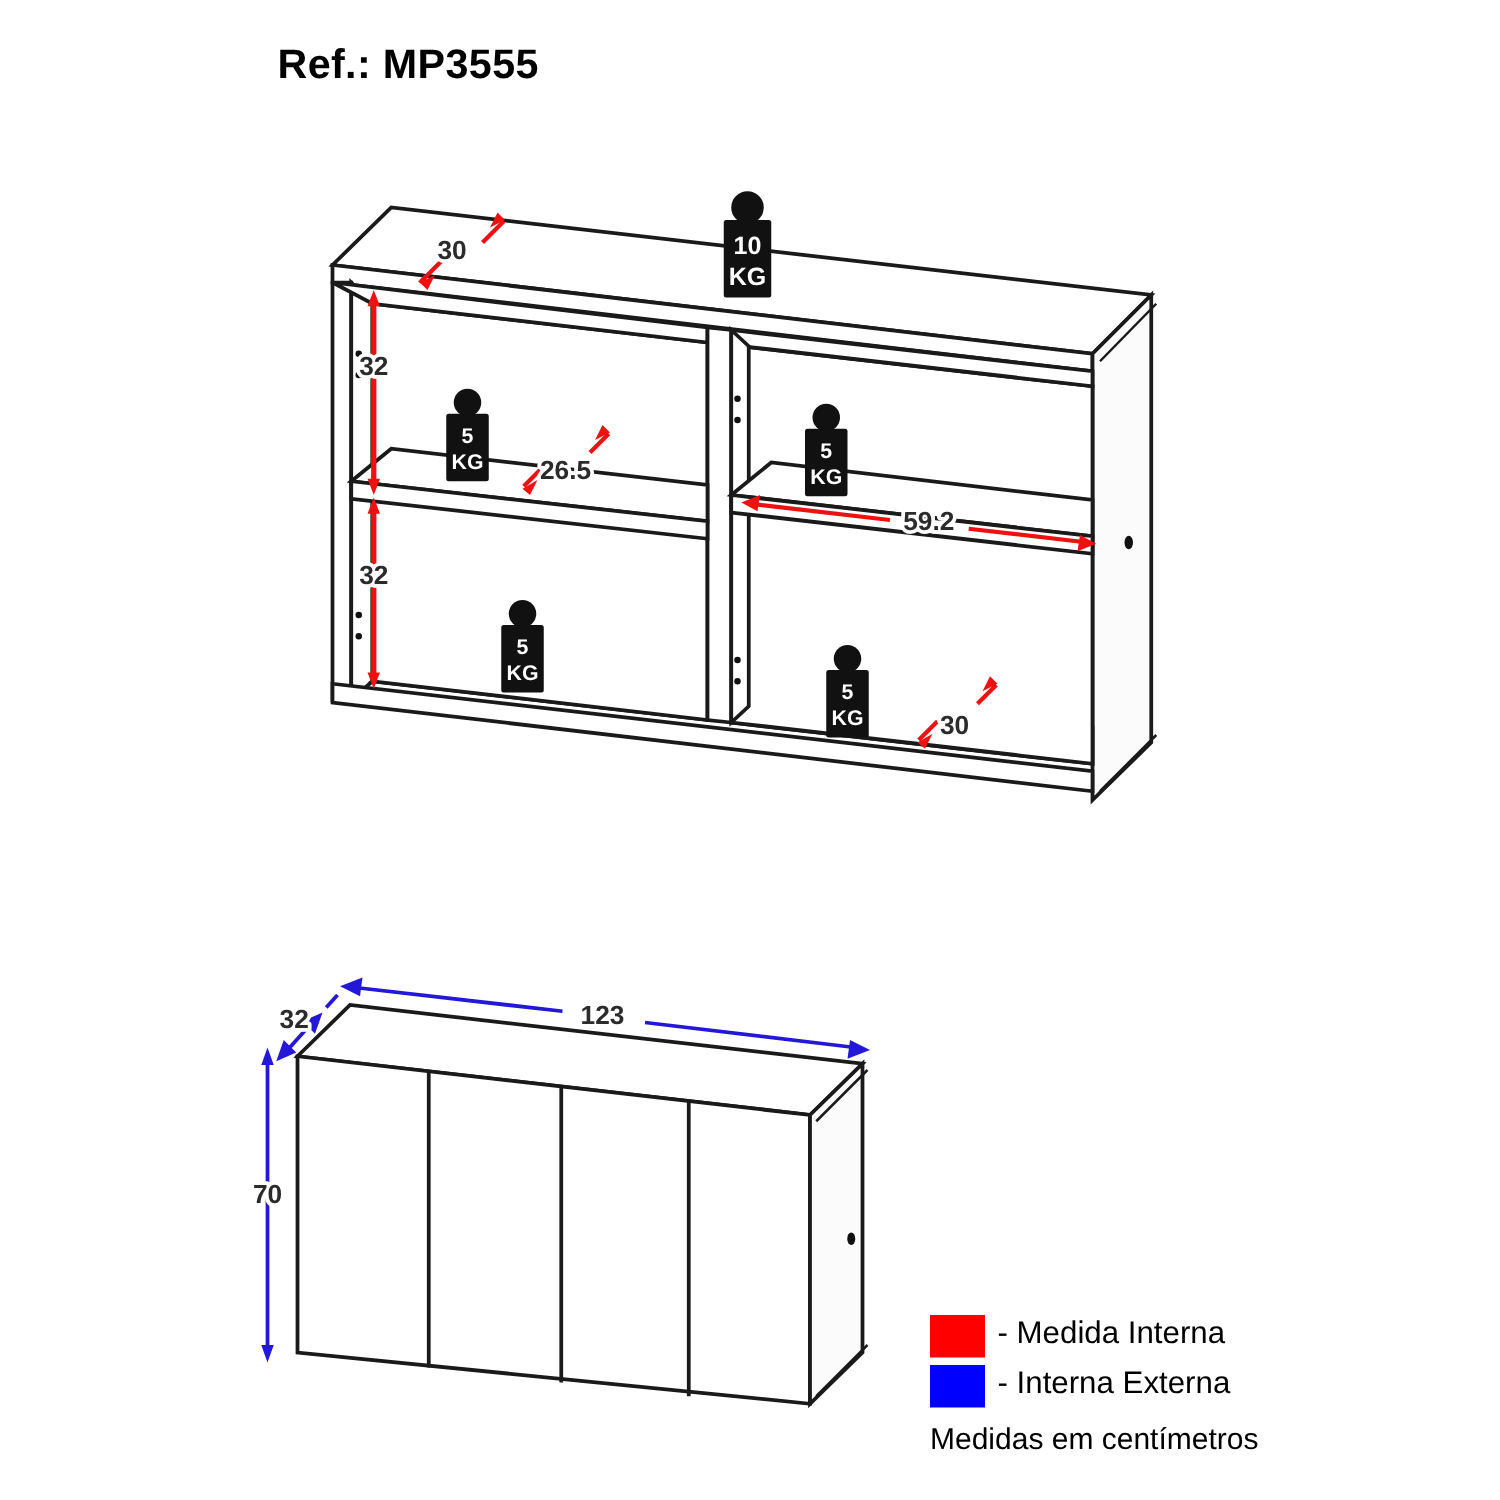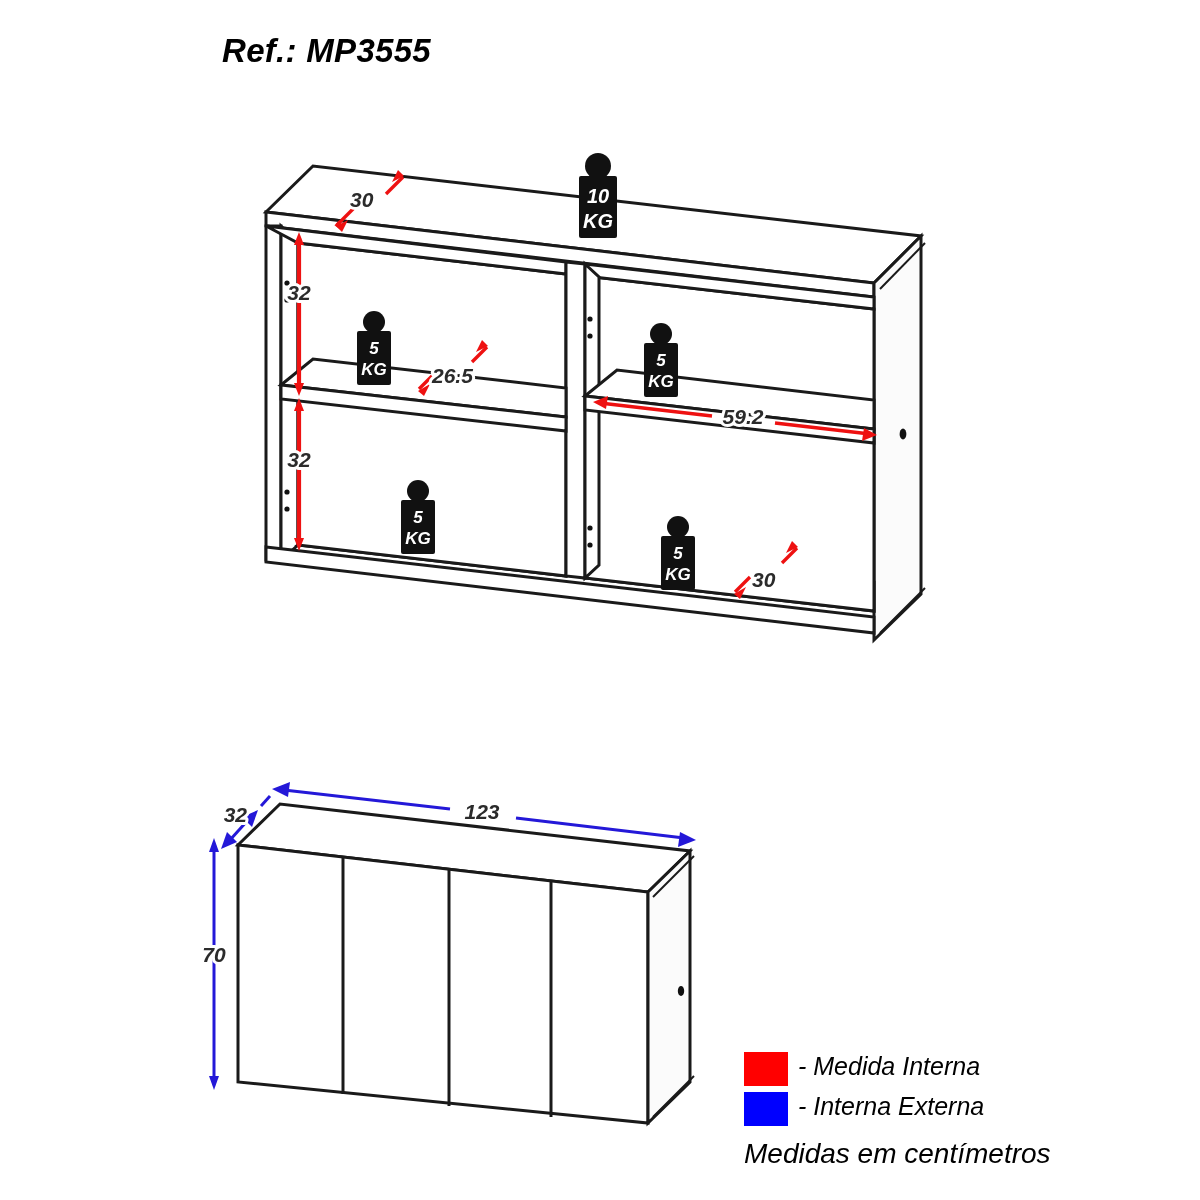--- a/index.html
+++ b/index.html
@@ -1,39 +1,39 @@
 <!DOCTYPE html>
 <html><head>
 <meta charset="utf-8">
 <style>
   html,body{margin:0;padding:0;background:#ffffff;}
   body{width:1200px;height:1200px;position:relative;
        font-family:"Liberation Sans",sans-serif;color:#000;}
-  #sheet{position:absolute;inset:0;width:1148px;height:1200px;font-style:italic;}
+  #sheet{position:absolute;inset:0;width:1148px;height:1200px;}
   #title{position:absolute;left:222px;top:32px;font-size:33px;font-weight:bold;
          letter-spacing:.3px;white-space:nowrap;}
   svg{position:absolute;left:0;top:0;}
   .ln{fill:none;stroke:#1a1a1a;stroke-width:3;stroke-linejoin:miter;}
   .ln-t{fill:none;stroke:#1a1a1a;stroke-width:2;}
   .pnl{fill:#ffffff;stroke:#1a1a1a;stroke-width:3;stroke-linejoin:miter;}
   .pnl-l{fill:#fbfbfb;stroke:#1a1a1a;stroke-width:3;stroke-linejoin:miter;}
   .red{fill:none;stroke:#ee1111;stroke-width:3.4;}
   .redth{fill:none;stroke:#ee1111;stroke-width:4.2;}
   .blu{fill:none;stroke:#2418d8;stroke-width:3;}
   .dot{fill:#111;}
   .dimtxt{font-size:21px;font-weight:bold;fill:#2b2b2b;
           paint-order:stroke;stroke:#ffffff;stroke-width:6px;stroke-linejoin:round;}
   .dimtxt-b{font-size:21px;font-weight:bold;fill:#2b2b2b;
           paint-order:stroke;stroke:#ffffff;stroke-width:6px;stroke-linejoin:round;}
   .kgnum{fill:#fff;font-weight:bold;text-anchor:middle;}
   .legend{position:absolute;left:744px;top:1052px;width:300px;}
   .lrow{display:flex;align-items:flex-start;height:40px;}
   .sw{width:44px;height:34px;flex:0 0 44px;}
   .ltxt{font-size:25px;margin-left:10px;white-space:nowrap;}
-  .lfoot{font-size:28px;margin-top:6px;white-space:nowrap;}
+  .lfoot{font-size:24px;margin-top:6px;white-space:nowrap;}
 </style>
 </head>
 <body>
 
 <div id="sheet">
 
   <div id="title">Ref.: MP3555</div>
 
   <svg id="art" width="1200" height="1200" viewBox="0 0 1200 1200">
 

